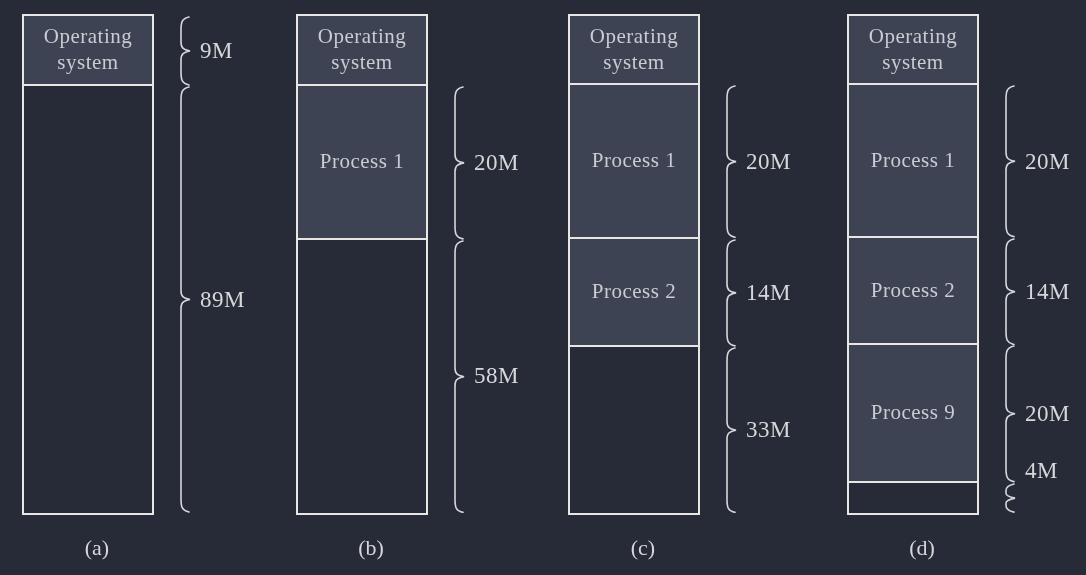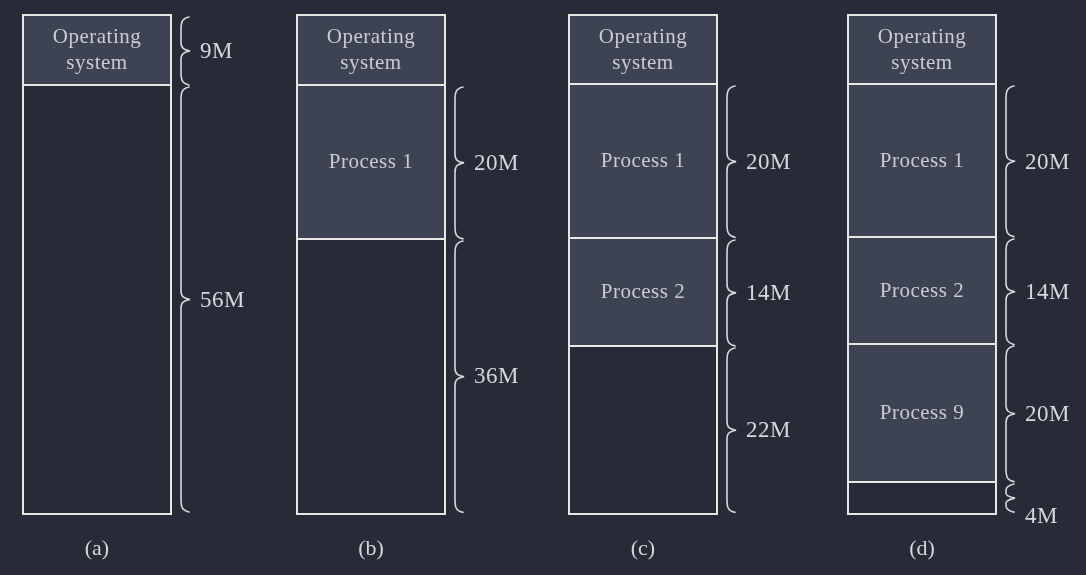--- a/index.html
+++ b/index.html
@@ -12,21 +12,21 @@
   html,body{margin:0;padding:0;}
   body{
     width:1086px;height:575px;
     background:var(--bg);
     font-family:"Liberation Serif","DejaVu Serif",serif;
     overflow:hidden;
   }
   .canvas{position:relative;width:1086px;height:575px;}
   .col{position:absolute;top:14px;width:150px;}
   .box{
-    position:relative;width:150px;height:501px;
+    position:relative;width:132px;height:501px;
     border:2px solid var(--line);
     box-sizing:border-box;
     display:flex;flex-direction:column;align-items:stretch;
     background:transparent;
   }
   .seg{
     min-height:0;
     display:flex;align-items:center;justify-content:center;
     text-align:center;
     color:var(--boxtext);
@@ -59,41 +59,41 @@
         <div class="seg" style="flex: 56 1 0px;"></div>
       </div>
       <div class="caption">(a)</div>
       <svg class="brace" width="18" height="70" viewBox="0 0 18 70" style="top: 2px;">
         <path d="M 15 1 C 8 2.5 7 6 7 14.0 L 7 26.0 C 7 32.0 9 33.5 16 35.0 C 9 36.5 7 38.0 7 44.0 L 7 56.0 C 7 64.0 8 67.5 15 69.0" fill="none" stroke="currentColor" stroke-width="1.6" stroke-linecap="round"></path>
       </svg>
       <div class="sizelabel" style="top: 37.0078px;">9M</div>
       <svg class="brace" width="18" height="427" viewBox="0 0 18 427" style="top: 72.0156px;">
         <path d="M 15 1 C 8 2.5 7 6 7 14.0 L 7 204.5 C 7 210.5 9 212.0 16 213.5 C 9 215.0 7 216.5 7 222.5 L 7 413.0 C 7 421.0 8 424.5 15 426.0" fill="none" stroke="currentColor" stroke-width="1.6" stroke-linecap="round"></path>
       </svg>
-      <div class="sizelabel" style="top: 285.508px;">56M</div>
+      <div class="sizelabel" style="top: 285.508px;">89M</div>
     </div>
     <div class="col" style="left: 296px;">
       <div class="box">
         <div class="seg filled" style="flex: 8.92 1 0px;">
           <span>Operating system</span>
         </div>
         <div class="seg filled" style="flex: 20 1 0px;">
           <span>Process 1</span>
         </div>
         <div class="seg" style="flex: 36 1 0px;"></div>
       </div>
       <div class="caption">(b)</div>
       <svg class="brace" width="18" height="154" viewBox="0 0 18 154" style="top: 71.7344px;">
         <path d="M 15 1 C 8 2.5 7 6 7 14.0 L 7 67.9 C 7 73.9 9 75.4 16 76.9 C 9 78.4 7 79.9 7 85.9 L 7 139.9 C 7 147.9 8 151.4 15 152.9" fill="none" stroke="currentColor" stroke-width="1.6" stroke-linecap="round"></path>
       </svg>
       <div class="sizelabel" style="top: 148.672px;">20M</div>
       <svg class="brace" width="18" height="273" viewBox="0 0 18 273" style="top: 225.609px;">
         <path d="M 15 1 C 8 2.5 7 6 7 14.0 L 7 127.7 C 7 133.7 9 135.2 16 136.7 C 9 138.2 7 139.7 7 145.7 L 7 259.4 C 7 267.4 8 270.9 15 272.4" fill="none" stroke="currentColor" stroke-width="1.6" stroke-linecap="round"></path>
       </svg>
-      <div class="sizelabel" style="top: 362.297px;">36M</div>
+      <div class="sizelabel" style="top: 362.297px;">58M</div>
     </div>
     <div class="col" style="left: 568px;">
       <div class="box">
         <div class="seg filled" style="flex: 8.92 1 0px;">
           <span>Operating system</span>
         </div>
         <div class="seg filled" style="flex: 20 1 0px;">
           <span>Process 1</span>
         </div>
         <div class="seg filled" style="flex: 14 1 0px;">
@@ -106,21 +106,21 @@
         <path d="M 15 1 C 8 2.5 7 6 7 14.0 L 7 67.6 C 7 73.6 9 75.1 16 76.6 C 9 78.1 7 79.6 7 85.6 L 7 139.3 C 7 147.3 8 150.8 15 152.3" fill="none" stroke="currentColor" stroke-width="1.6" stroke-linecap="round"></path>
       </svg>
       <div class="sizelabel" style="top: 148.102px;">20M</div>
       <svg class="brace" width="18" height="108" viewBox="0 0 18 108" style="top: 224.734px;">
         <path d="M 15 1 C 8 2.5 7 6 7 14.0 L 7 44.9 C 7 50.9 9 52.4 16 53.9 C 9 55.4 7 56.9 7 62.9 L 7 93.9 C 7 101.9 8 105.4 15 106.9" fill="none" stroke="currentColor" stroke-width="1.6" stroke-linecap="round"></path>
       </svg>
       <div class="sizelabel" style="top: 278.68px;">14M</div>
       <svg class="brace" width="18" height="166" viewBox="0 0 18 166" style="top: 332.625px;">
         <path d="M 15 1 C 8 2.5 7 6 7 14.0 L 7 74.2 C 7 80.2 9 81.7 16 83.2 C 9 84.7 7 86.2 7 92.2 L 7 152.4 C 7 160.4 8 163.9 15 165.4" fill="none" stroke="currentColor" stroke-width="1.6" stroke-linecap="round"></path>
       </svg>
-      <div class="sizelabel" style="top: 415.82px;">22M</div>
+      <div class="sizelabel" style="top: 415.82px;">33M</div>
     </div>
     <div class="col" style="left: 847px;">
       <div class="box">
         <div class="seg filled" style="flex: 8.92 1 0px;">
           <span>Operating system</span>
         </div>
         <div class="seg filled" style="flex: 20 1 0px;">
           <span>Process 1</span>
         </div>
         <div class="seg filled" style="flex: 14 1 0px;">
@@ -140,15 +140,15 @@
         <path d="M 15 1 C 8 2.5 7 6 7 14.0 L 7 44.7 C 7 50.7 9 52.2 16 53.7 C 9 55.2 7 56.7 7 62.7 L 7 93.5 C 7 101.5 8 105.0 15 106.5" fill="none" stroke="currentColor" stroke-width="1.6" stroke-linecap="round"></path>
       </svg>
       <div class="sizelabel" style="top: 277.555px;">14M</div>
       <svg class="brace" width="18" height="138" viewBox="0 0 18 138" style="top: 331.281px;">
         <path d="M 15 1 C 8 2.5 7 6 7 14.0 L 7 59.8 C 7 65.8 9 67.3 16 68.8 C 9 70.3 7 71.8 7 77.8 L 7 123.6 C 7 131.6 8 135.1 15 136.6" fill="none" stroke="currentColor" stroke-width="1.6" stroke-linecap="round"></path>
       </svg>
       <div class="sizelabel" style="top: 400.07px;">20M</div>
       <svg class="brace" width="18" height="30" viewBox="0 0 18 30" style="top: 468.859px;">
         <path d="M 15 1 C 8 2.5 7 6 7 7.6 L 7 10.2 C 7 12.1 9 13.6 16 15.1 C 9 16.6 7 18.1 7 19.9 L 7 22.5 C 7 24.1 8 27.6 15 29.1" fill="none" stroke="currentColor" stroke-width="1.6" stroke-linecap="round"></path>
       </svg>
-      <div class="sizelabel" style="top: 502px;">4M</div>
+      <div class="sizelabel" style="top: 457px;">4M</div>
     </div>
   </div>
 
 </body></html>

